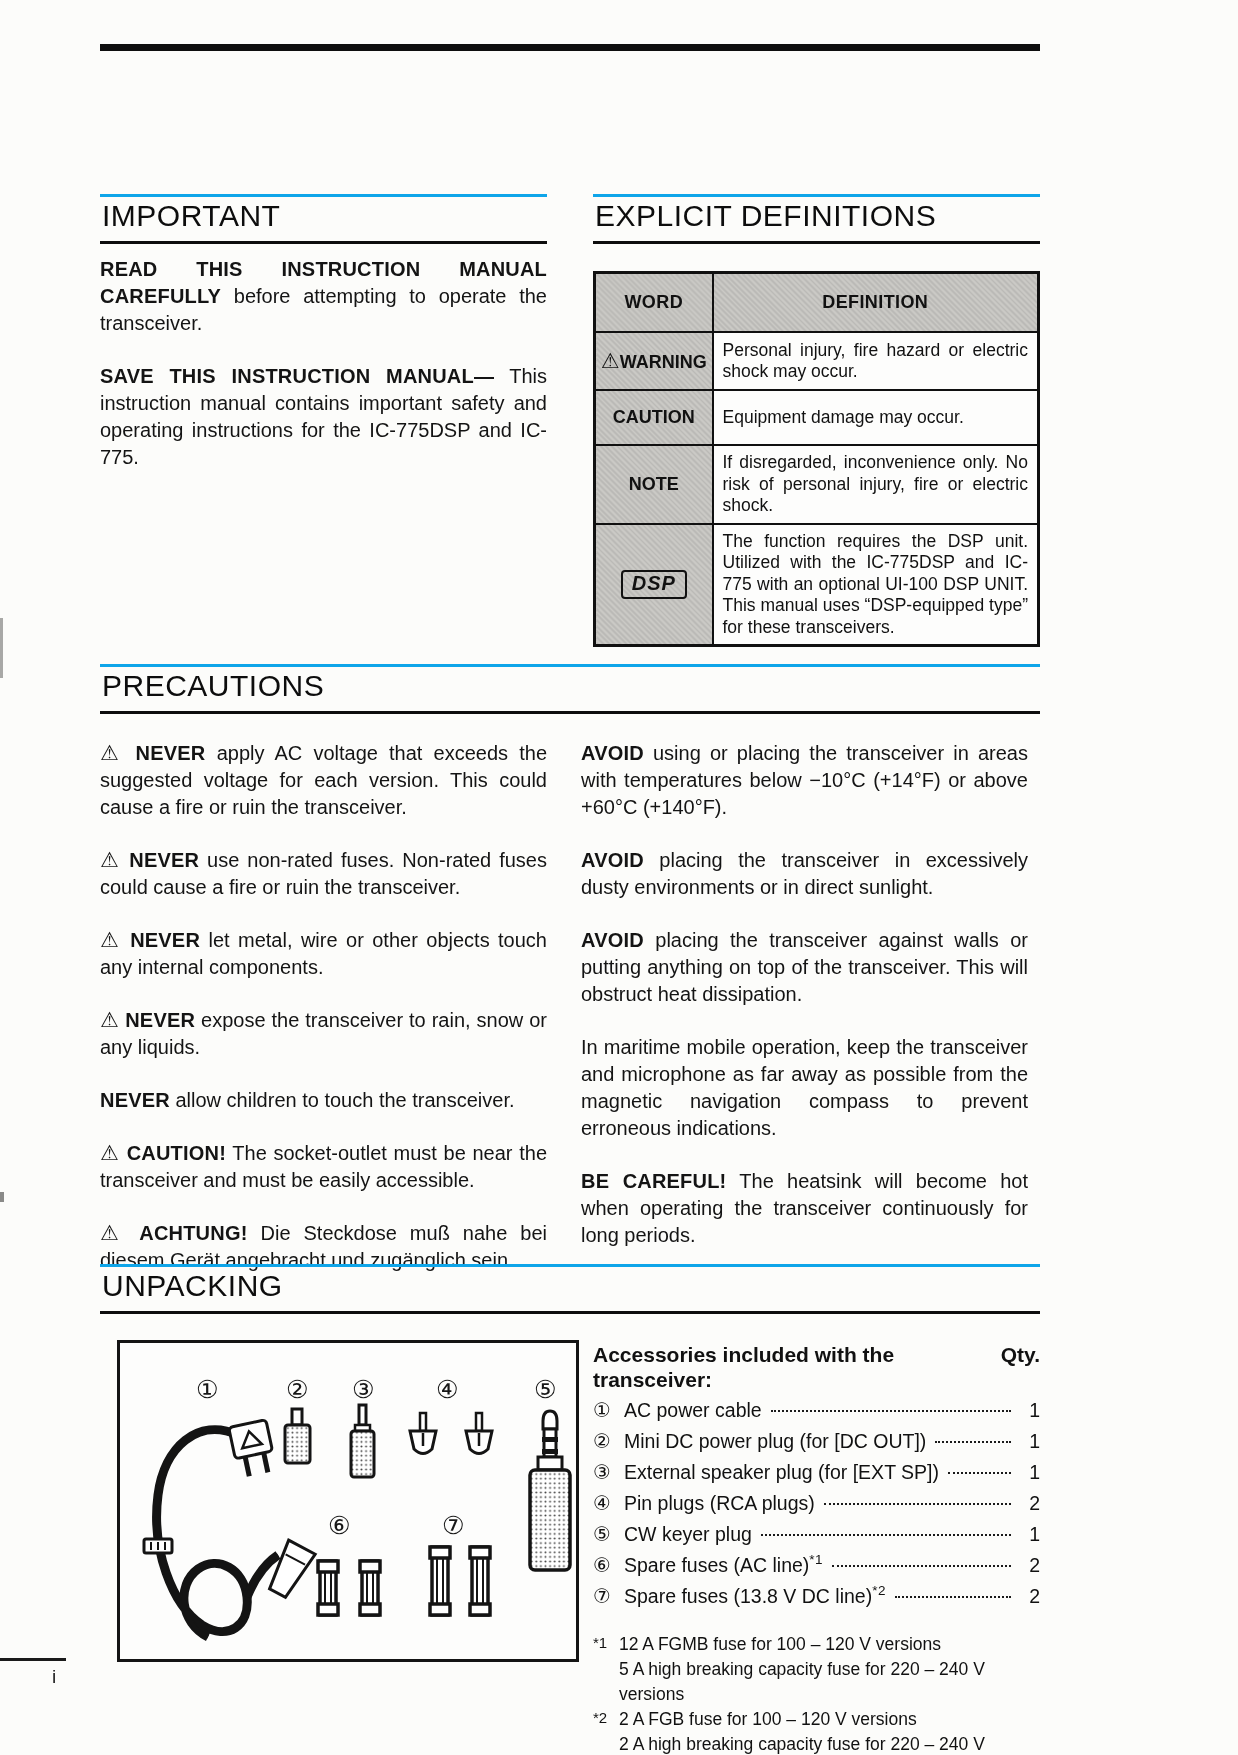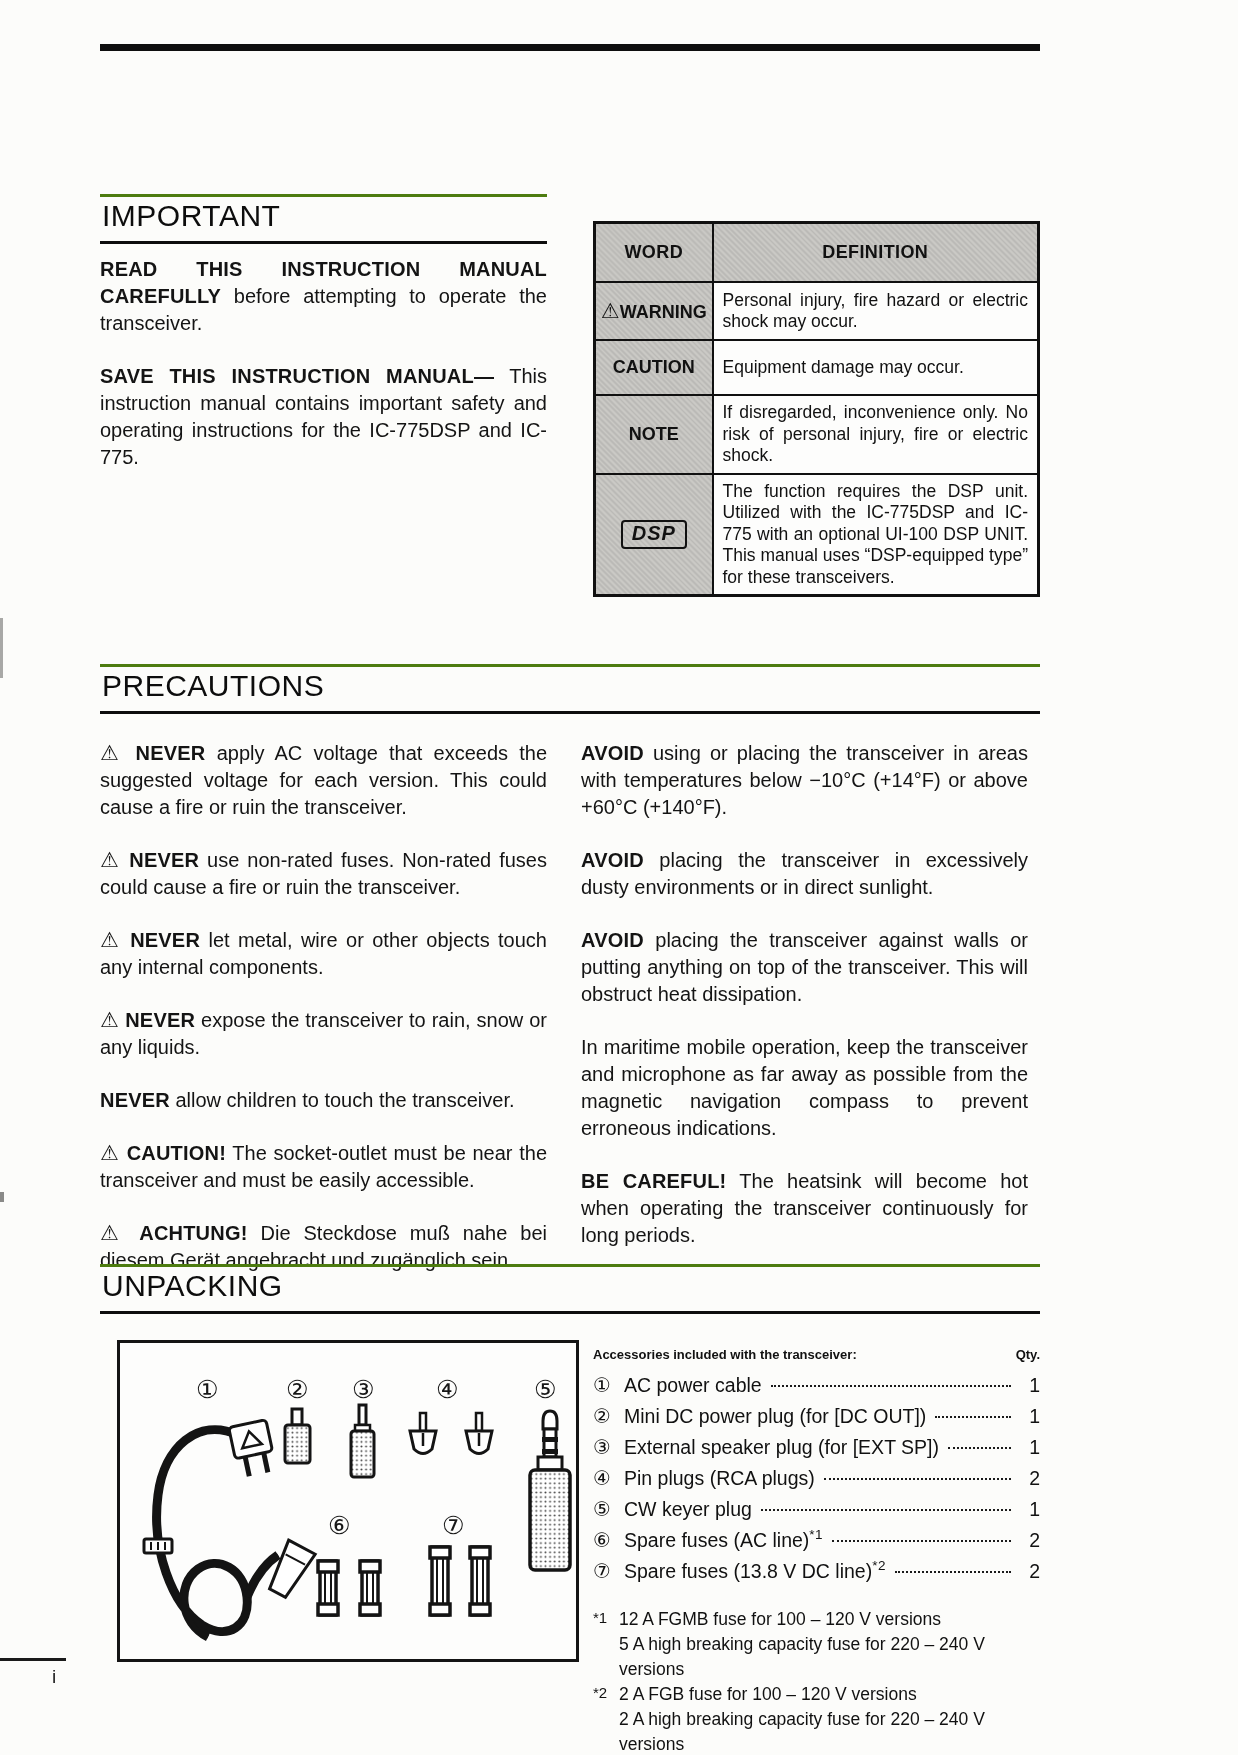--- a/index.html
+++ b/index.html
@@ -13,21 +13,21 @@
   .edge-mark-1{position:absolute;left:0;top:618px;width:3px;height:60px;background:#a8a8a6;}
   .edge-mark-2{position:absolute;left:0;top:1192px;width:4px;height:10px;background:#8a8a88;}
 
   .sec{position:absolute;}
   .sec-important{left:100px;top:194px;width:447px;}
   .sec-definitions{left:593px;top:194px;width:447px;}
   .sec-precautions{left:100px;top:664px;width:940px;}
   .sec-unpacking{left:100px;top:1264px;width:940px;}
 
   .sec-header{
-    border-top:3px solid #4d7c0f;border-bottom:3px solid #0d0d0d;
+    border-top:3px solid #0ea5e9;border-bottom:3px solid #0d0d0d;
     padding:2px 0 8px 2px;font-size:30px;letter-spacing:.5px;color:#0d0d0d;
   }
 
   .para{font-size:20px;line-height:27px;text-align:justify;margin:0 0 26px 0;color:#141414;}
   .lead{font-weight:700;letter-spacing:.2px;}
   .warn-tri{font-weight:400;font-size:21px;font-family:"DejaVu Sans",sans-serif;}
   .sec-important .para:first-of-type{margin-top:12px;}
 
   
   table.def-table{
@@ -52,21 +52,21 @@
   .prec-cols{display:flex;gap:34px;margin-top:26px;}
   .prec-col{width:447px;}
 
   
   .unpack-box{
     position:absolute;left:17px;top:76px;width:462px;height:322px;
     border:3px solid #141414;background:#fdfdfc;box-sizing:border-box;
   }
   .diag-num{position:absolute;font-size:25px;color:#171717;}
   .unpack-right{position:absolute;left:493px;top:78px;width:447px;}
-  .acc-header{display:flex;font-weight:700;font-size:13px;line-height:25px;}
+  .acc-header{display:flex;font-weight:700;font-size:21px;line-height:25px;}
   .acc-header .qty-h{margin-left:auto;}
   .acc-row{display:flex;align-items:baseline;font-size:19.5px;line-height:25.5px;}
   .acc-num{width:31px;font-size:20px;flex:0 0 auto;}
   .acc-label{white-space:nowrap;flex:0 0 auto;}
   .acc-leader{flex:1 1 auto;border-bottom:2.5px dotted #1a1a1a;margin:0 7px 0 9px;transform:translateY(-5px);min-width:12px;}
   .acc-qty{width:22px;text-align:right;flex:0 0 auto;}
   .sup-mark{vertical-align:super;font-size:13.5px;letter-spacing:.5px;}
   .footnotes{margin-top:23px;}
   .fn-row{display:flex;font-size:17.5px;line-height:25px;}
   .fn-mark{width:26px;flex:0 0 auto;font-size:15px;position:relative;top:-2px;}
@@ -85,20 +85,21 @@
   <div class="edge-mark-1"></div>
   <div class="edge-mark-2"></div>
 
   <div class="sec sec-important">
     <div class="sec-header">IMPORTANT</div>
     <p class="para"><span class="lead">READ THIS INSTRUCTION MANUAL CAREFULLY</span><span> before attempting to operate the transceiver.</span></p>
     <p class="para"><span class="lead">SAVE THIS INSTRUCTION MANUAL—</span><span> This instruction manual contains important safety and operating instructions for the IC-775DSP and IC-775.</span></p>
   </div>
 
   <div class="sec sec-definitions">
+    <div class="sec-header">EXPLICIT DEFINITIONS</div>
     <table class="def-table">
       <colgroup>
           <col class="col-word">
           <col>
         </colgroup>
       <tbody>
           <tr>
         <th class="cell-shaded">WORD</th>
         <th class="cell-shaded">DEFINITION</th>
       </tr>

